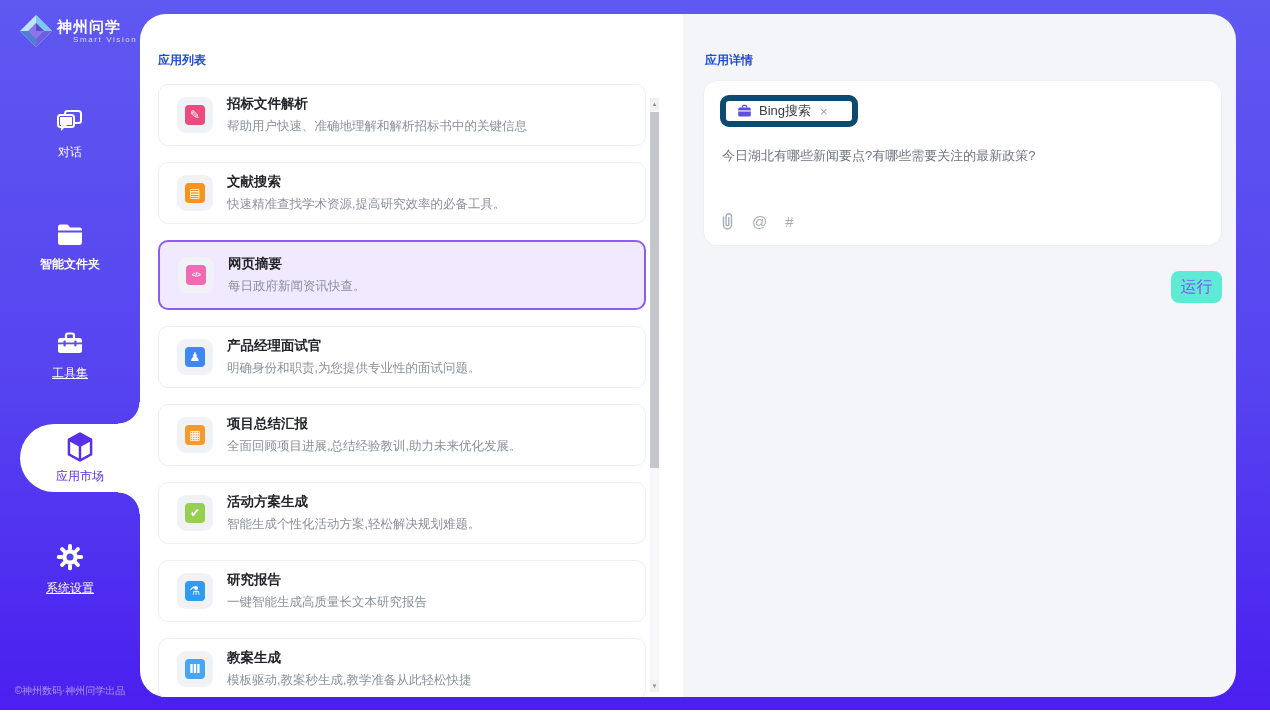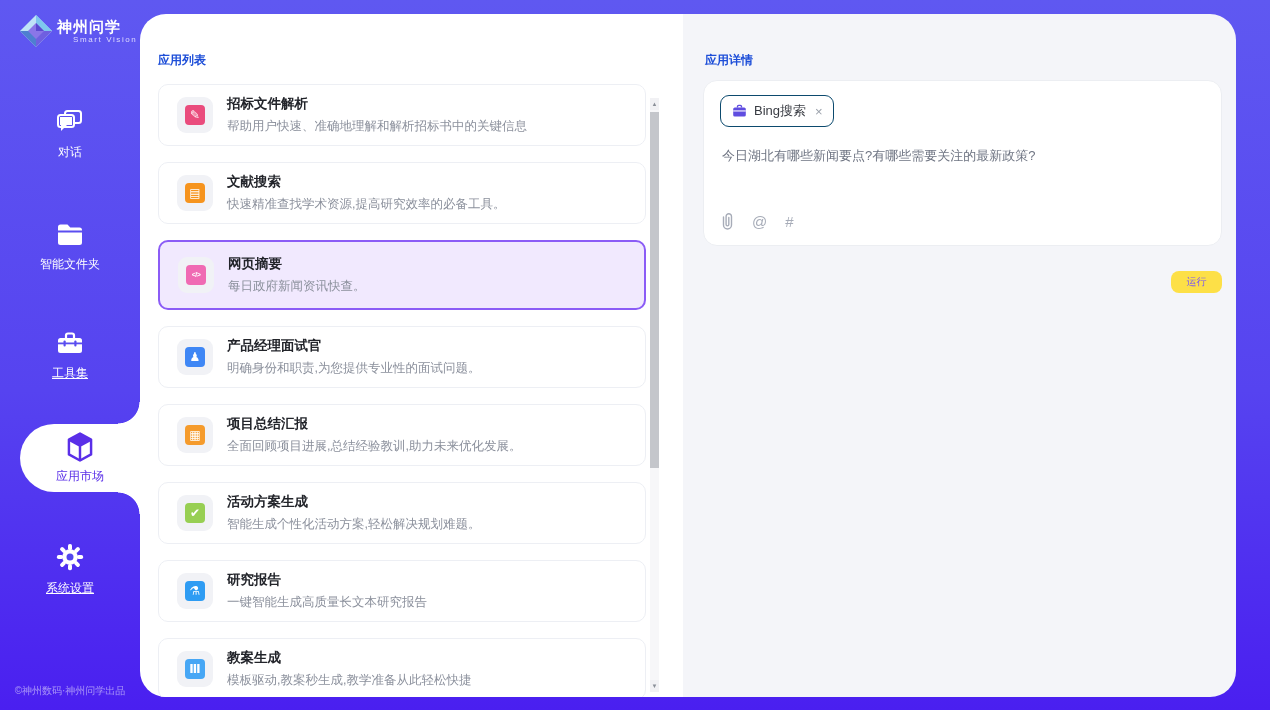--- a/index.html
+++ b/index.html
@@ -54,27 +54,27 @@
 
   
   .sb { position:absolute; left:510px; top:84px; width:9px; height:594px; background:#f7f7f9; }
   .sb-btn { position:absolute; left:0; width:9px; height:12px; font-size:6px; color:#8a8f98; text-align:center; line-height:12px; background:#f1f1f4; cursor:pointer; }
   .sb-btn.up { top:0; } .sb-btn.down { bottom:0; }
   .sb-thumb { position:absolute; left:0; top:14px; width:9px; height:356px; background:#c4c6cb; cursor:grab; }
 
   
   .detail-card { position:absolute; left:20px; right:14px; top:66px; height:166px; background:#fff; border:1px solid #eceef2; border-radius:14px; }
   .tool-tag { position:absolute; left:16px; top:14px; height:32px; display:inline-flex; align-items:center; gap:7px;
-    padding:0 10px 0 11px; border:1px solid #0c4a6e; border-radius:9px; font-size:13px; color:#383b42; background:#fff; }
+    padding:0 24px 0 11px; border:6px solid #0c4a6e; border-radius:9px; font-size:13px; color:#383b42; background:#fff; }
   .tag-close { color:#9aa0aa; font-size:13px; margin-left:2px; cursor:pointer; }
   .prompt { position:absolute; left:18px; top:66px; right:20px; font-size:13px; color:#6e7482; cursor:text; }
   .attach-row { position:absolute; left:17px; bottom:15px; display:flex; gap:18px; align-items:center; }
   .attach-row .txt-ic { color:#a7acb8; font-size:15px; cursor:pointer; }
-  .run-btn { position:absolute; right:14px; top:257px; width:51px; height:22px; background:#fde047; color:#7b57f3;
-    font-size:10px; border-radius:8px; display:flex; align-items:center; justify-content:center; cursor:pointer; }
+  .run-btn { position:absolute; right:14px; top:257px; width:51px; height:32px; background:#5eead4; color:#7b57f3;
+    font-size:16px; border-radius:8px; display:flex; align-items:center; justify-content:center; cursor:pointer; }
 
   svg { display:block; }
 </style>
 </head>
 <body>
 
 <div class="frame">
 
   <div class="sidebar">
 
@@ -100,21 +100,21 @@
         <svg width="30" height="28" viewBox="0 0 30 28">
           <rect x="10" y="3" width="16" height="12" rx="2.5" fill="none" stroke="#fff" stroke-width="2"></rect>
           <rect x="3" y="7" width="16" height="12" rx="2.5" fill="#5a4df0" stroke="#fff" stroke-width="2"></rect>
           <rect x="5" y="9" width="12" height="8" fill="#fff"></rect>
           <polygon points="6,17 6,23 12,17" fill="#fff"></polygon>
         </svg>
       </span>
       <span class="nav-label">对话</span>
     </div>
 
-    <div class="nav-item" style="top:222px;">
+    <div class="nav-item" style="top:222px;font-weight:bold;">
       <span>
         <svg width="30" height="26" viewBox="0 0 30 26">
           <path d="M3 5 a2.5 2.5 0 0 1 2.5-2.5 h7 l2.8 3 h9.2 a2.5 2.5 0 0 1 2.5 2.5 v12.5 a2.5 2.5 0 0 1-2.5 2.5 h-19 a2.5 2.5 0 0 1-2.5-2.5 Z" fill="#fff"></path>
           <rect x="3" y="8.5" width="24" height="2" fill="#5a4df0"></rect>
         </svg>
       </span>
       <span class="nav-label">智能文件夹</span>
     </div>
 
     <div class="nav-item" style="top:330px;">

